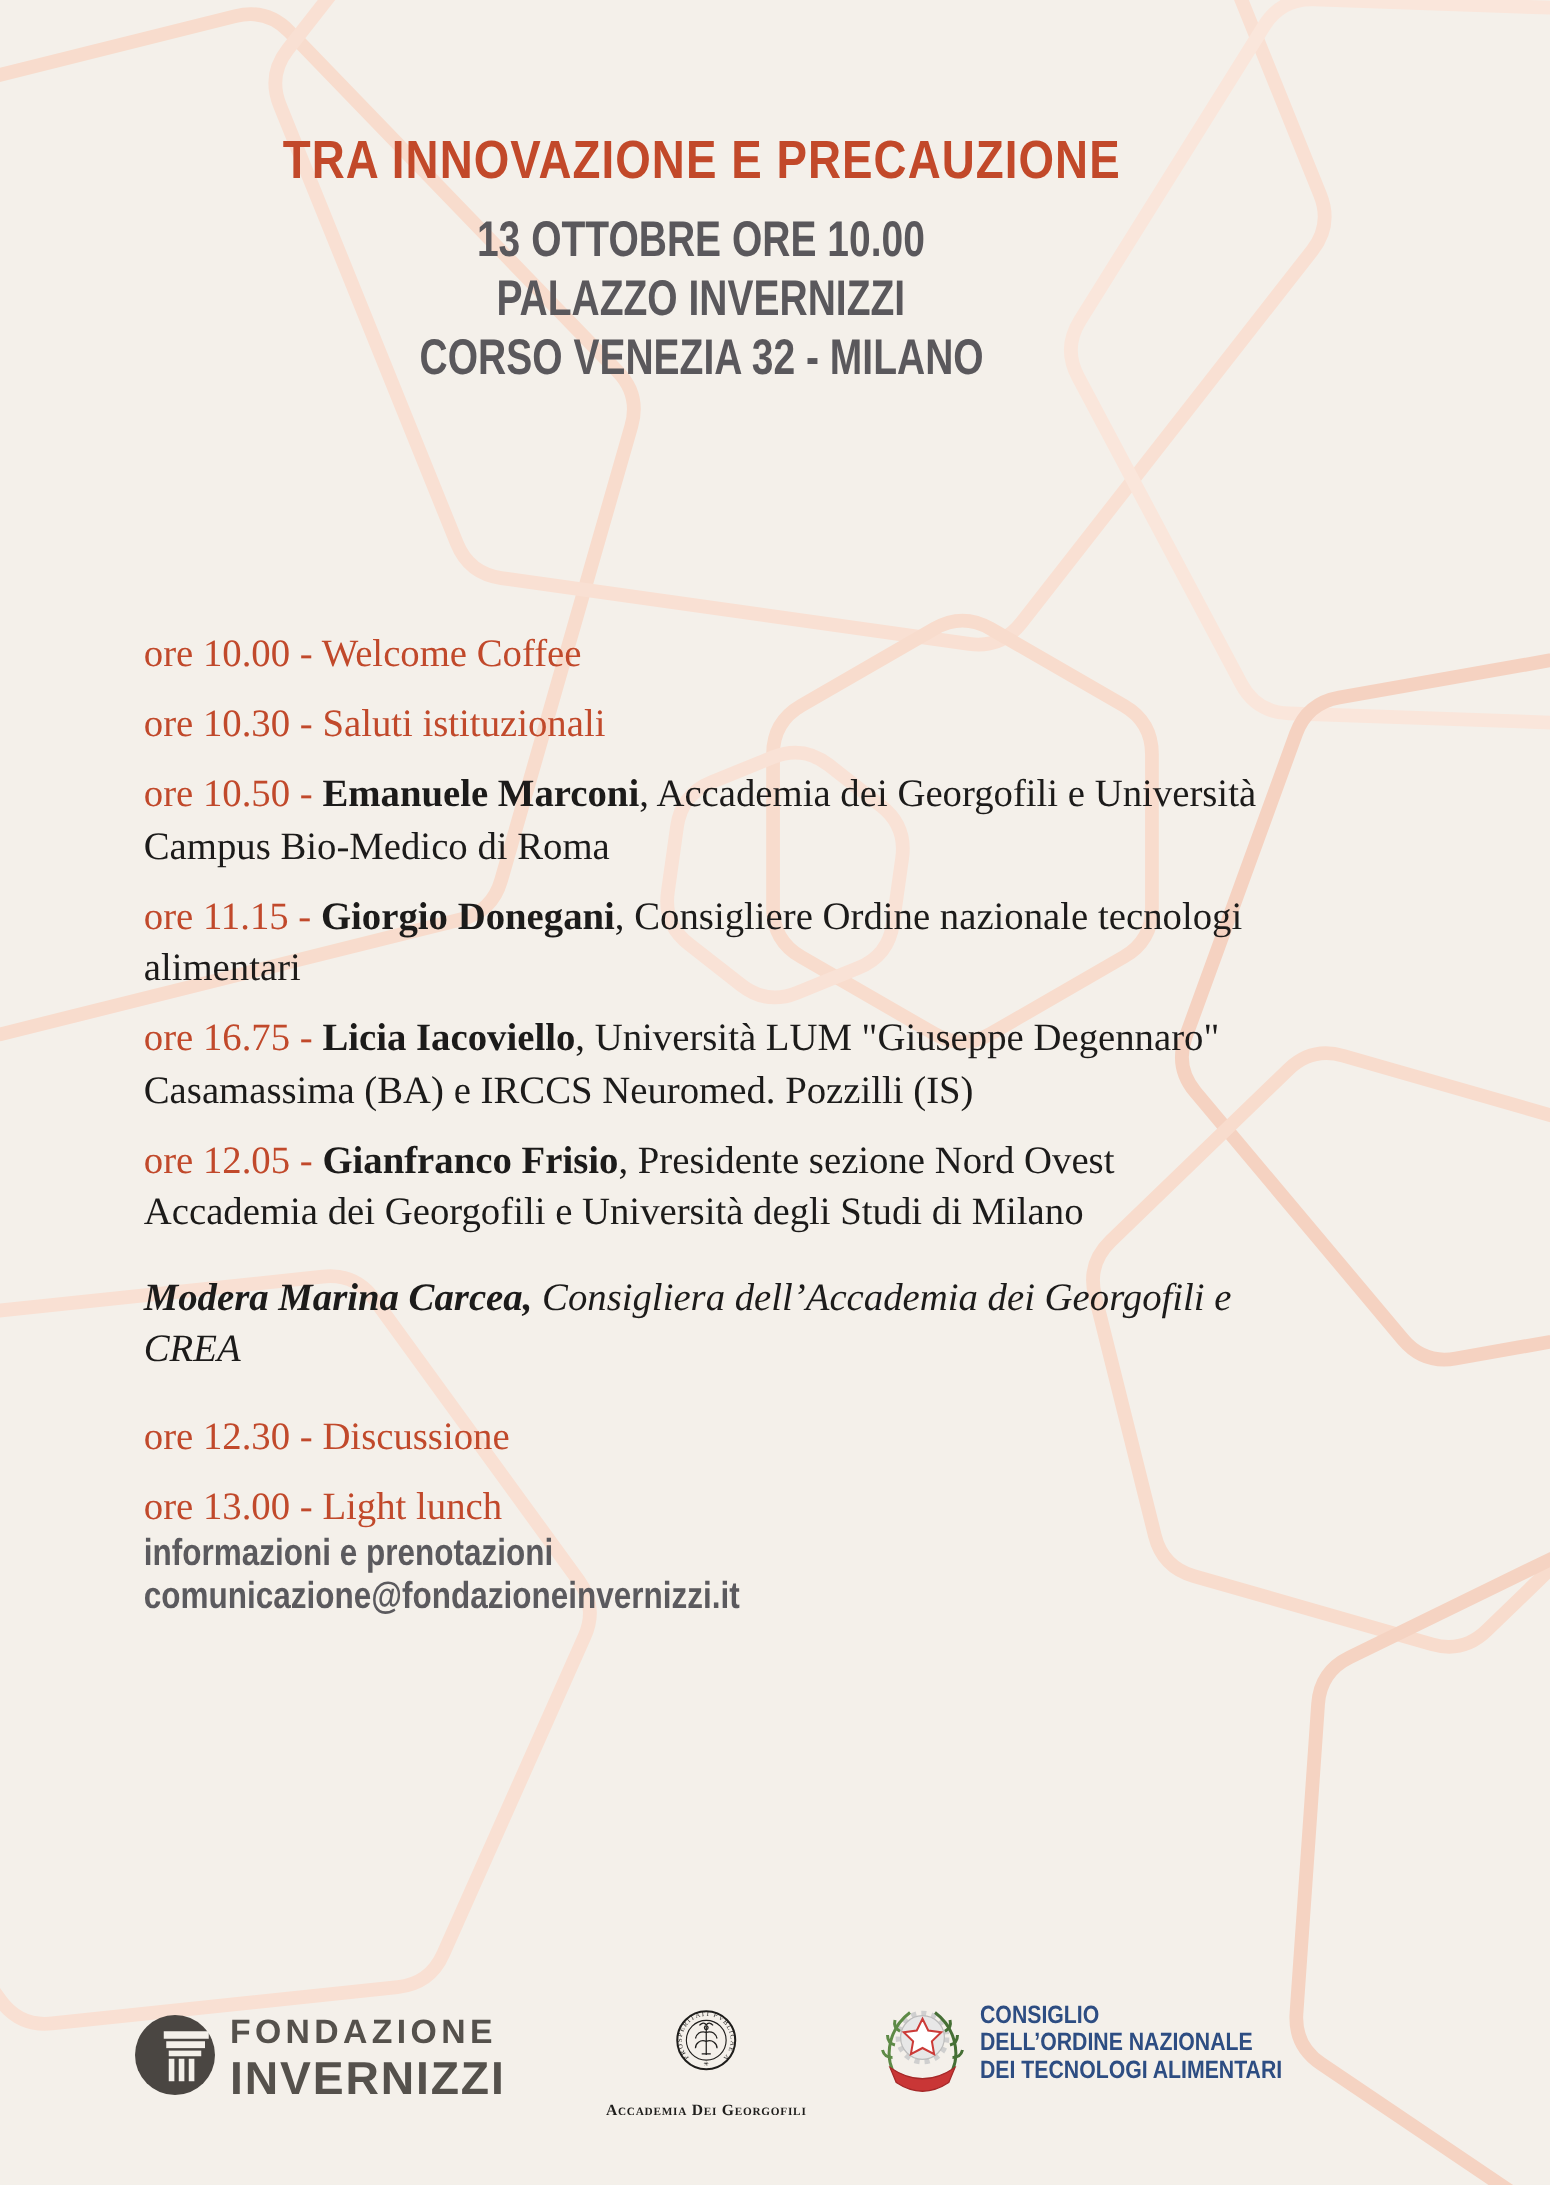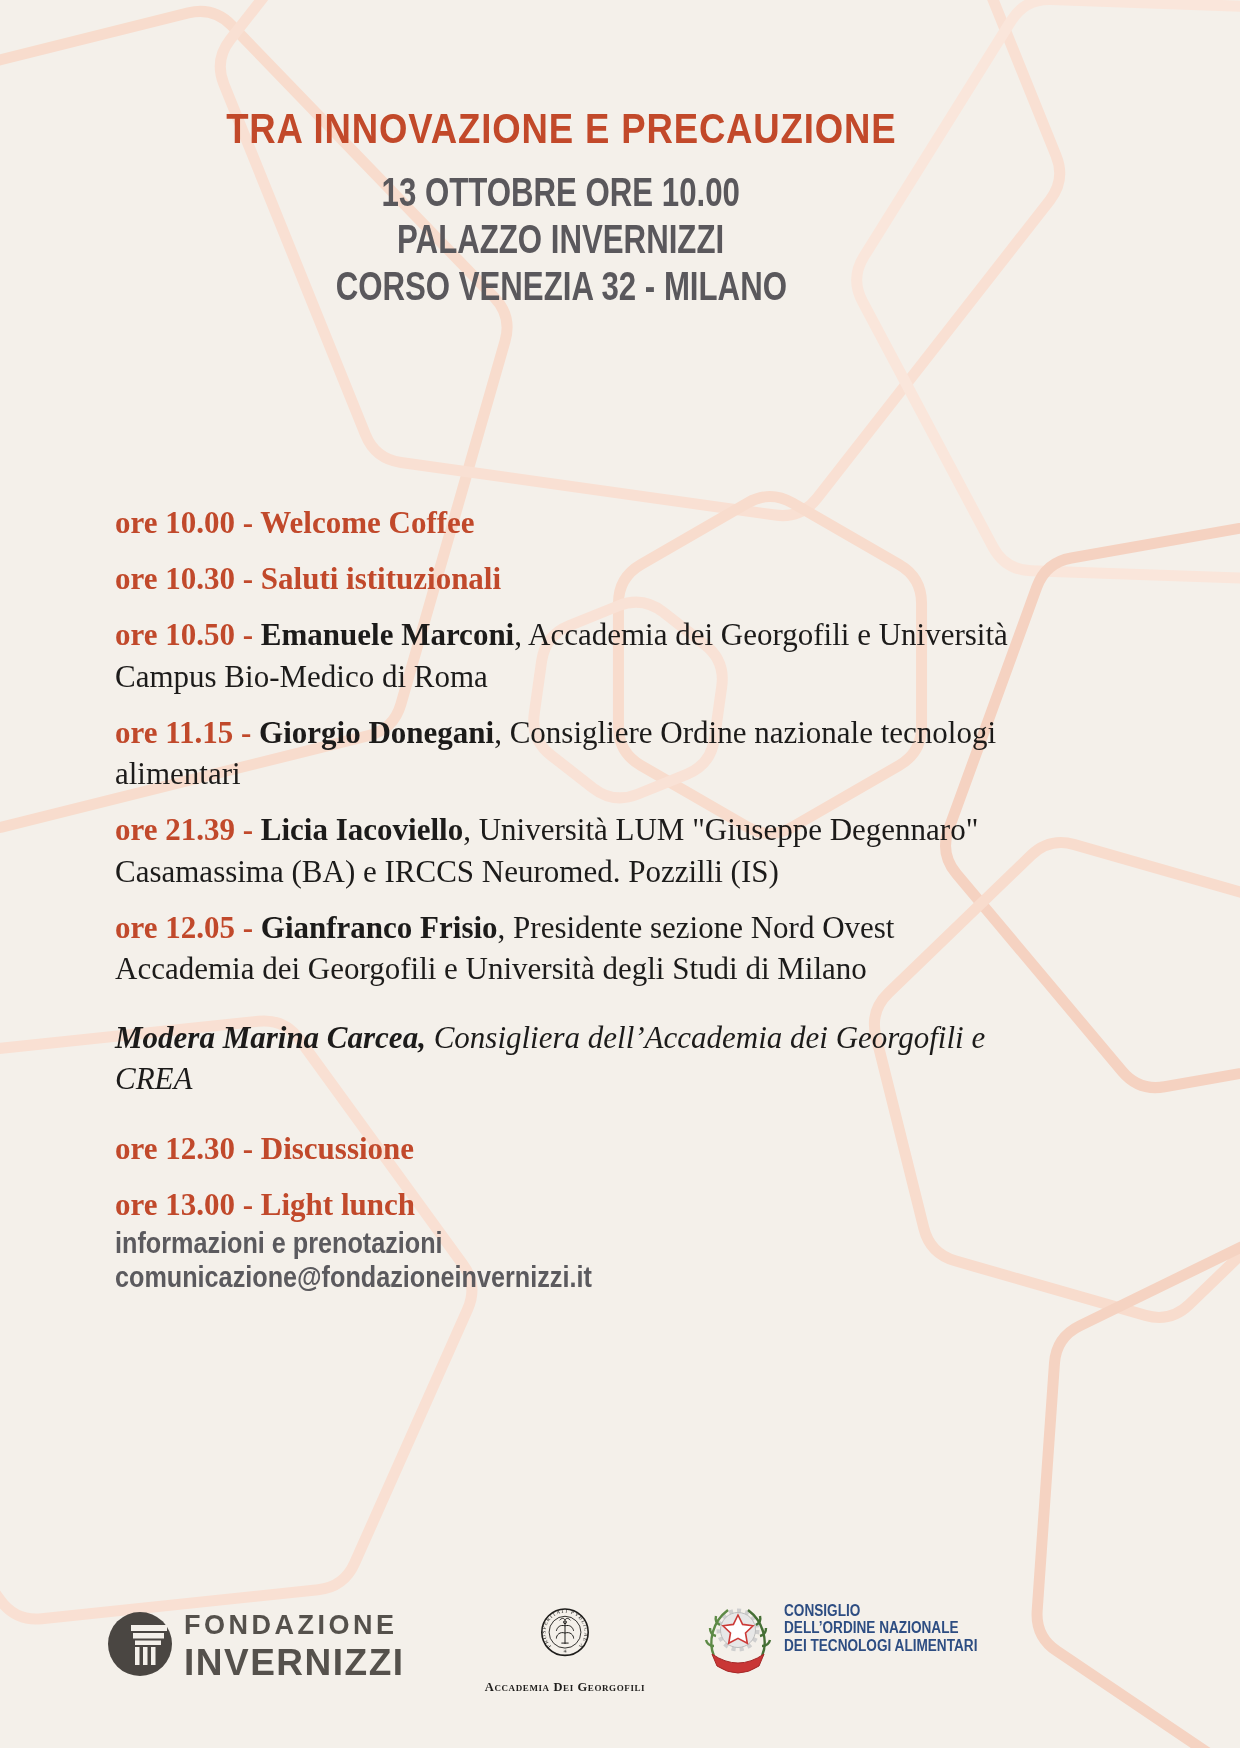--- a/index.html
+++ b/index.html
@@ -17,41 +17,41 @@
   .kicker{margin:0 0 16px 0;}
   .kicker .cond{font-size:43px;color:#c2492a;transform:scaleX(.85);letter-spacing:1px;}
   .title{margin:0 0 22px 0;line-height:.93;}
   .title .cond{font-size:101px;color:#bf4126;transform:scaleX(.70);letter-spacing:1px;}
   .dates{line-height:1.18;}
   .dates .cond{font-size:40px;color:#5a585c;transform:scaleX(.78);}
 
   
   #schedule{left:115px;top:502px;width:905px;}
   #schedule p{margin:0 0 15px 0;font-size:31px;line-height:1.33;color:#1c1b1a;}
-  .time,.rtitle{color:#c1492b;font-weight:bold;}
+  .time,.rtitle{color:#c1492b;font-weight:normal;}
   .speaker{font-weight:bold;}
   .modera{font-style:italic;margin:28px 0 28px 0 !important;}
   .mlead{font-weight:bold;}
 
   
   #contact{left:115px;top:1226px;line-height:1.14;}
   #contact .cond{font-size:30px;color:#5b5a5e;transform:scaleX(.84);transform-origin:left center;display:block;}
 
   
   #footer{left:0;top:1592px;width:1240px;height:160px;}
   .fond-group{position:absolute;left:108px;top:16px;}
   .fond-circle{position:absolute;left:0;top:4px;}
   .fond-text{position:absolute;left:76px;top:2px;color:#55514c;font-family:"Liberation Sans",sans-serif;}
   .fond-l1{font-size:27px;font-weight:bold;letter-spacing:3.5px;}
   .fond-l2{font-size:37px;font-weight:bold;letter-spacing:1.5px;margin-top:1px;}
   .georg-group{position:absolute;left:445px;top:2px;width:240px;text-align:center;}
   .georg-caption{margin-top:2px;font-size:12.5px;letter-spacing:.6px;color:#1f1e1c;font-variant:small-caps;font-weight:bold;}
   .cons-group{position:absolute;left:698px;top:0;}
   .cons-emblem{position:absolute;left:0;top:2px;}
-  .cons-text{position:absolute;left:86px;top:10px;color:#2d4d82;font-family:"Liberation Sans",sans-serif;font-weight:bold;font-size:16px;line-height:1.09;}
+  .cons-text{position:absolute;left:86px;top:10px;color:#2d4d82;font-family:"Liberation Sans",sans-serif;font-weight:bold;font-size:20px;line-height:1.09;}
   .cons-text .cond{transform:scaleX(.85);transform-origin:left center;display:block;}
 </style>
 </head>
 <body>
 
 <svg id="bg" width="1240" height="1748" viewBox="0 0 1240 1748">
     <path d="M1.703625881866305,827.0525599678857 Q-23.5240630013096,833.3425292534771 -41.58518063324354,814.6396944446722 L-304.16604466674454,542.7292499166621 Q-322.2271622986785,524.0264151078571 -315.0605910474365,499.0336110134608 L-210.86967054861077,135.67668994877627 Q-203.7030992973688,110.68388585437998 -178.47541041419288,104.39391656878863 L188.29637411813383,12.947440032114262 Q213.52406300130974,6.657470746522904 231.58518063324368,25.360305555327834 L494.1660446667445,297.2707500833379 Q512.2271622986784,315.9735848921428 505.06059104743645,340.96638898653913 L400.86967054861094,704.3233100512235 Q393.70309929736896,729.3161141456198 368.47541041419305,735.6060834312112 Z" fill="none" stroke="#f8dccd" stroke-width="11" stroke-linejoin="round"></path>
     <path d="M817.0880335273093,498.20077786994386 Q801.0808351688422,518.6890574637187 775.3338653815614,515.0705568387569 L401.01253539724775,462.46312467585216 Q375.2655656099669,458.84462405089045 365.52579418115323,434.737843832154 L223.92450186993847,84.2623468059083 Q214.18473044112477,60.155566587171826 230.1919287995919,39.667286993397056 L462.91196647269055,-258.20077786994375 Q478.9191648311577,-278.68905746371854 504.6661346184385,-275.07055683875683 L878.9874646027523,-222.4631246758521 Q904.7344343900331,-218.8446240508904 914.4742058188468,-194.7378438321539 L1056.0754981300613,155.73765319409165 Q1065.8152695588751,179.84443341282812 1049.808071200408,200.3327130066029 Z" fill="none" stroke="#f9e0d3" stroke-width="11" stroke-linejoin="round"></path>
     <path d="M1348.7035165894074,559.3234551433789 Q1334.925615719344,581.3727056434459 1308.9414542168474,580.4653187291809 L1031.110804305539,570.7632586458856 Q1005.1266428030424,569.8558717316206 992.9203821706092,546.8992343172885 L862.4072877161316,301.4398035025068 Q850.2010270836984,278.4831660881747 863.9789279537617,256.4339155881076 L1011.2964834105926,20.67654485662118 Q1025.074384280656,-1.3727056434458973 1051.0585457831526,-0.46531872918087824 L1328.889195694461,9.23674135411433 Q1354.8733571969576,10.144128268379347 1367.0796178293908,33.10076568271145 L1497.5927122838684,278.56019649749334 Q1509.7989729163016,301.5168339118254 1496.0210720462383,323.56608441189246 Z" fill="none" stroke="#fae6db" stroke-width="11" stroke-linejoin="round"></path>
     <path d="M792.5166604983954,827 Q770,840 747.4833395016046,827 L640.9622148361186,765.5 Q618.4455543377233,752.5 618.4455543377233,726.5 L618.4455543377233,603.5 Q618.4455543377233,577.5 640.9622148361186,564.5 L747.4833395016046,503 Q770,490 792.5166604983954,503 L899.0377851638814,564.4999999999999 Q921.5544456622767,577.4999999999999 921.5544456622767,603.4999999999999 L921.5544456622767,726.5 Q921.5544456622767,752.5 899.0377851638814,765.5 Z" fill="none" stroke="#f8dccd" stroke-width="11" stroke-linejoin="round"></path>
@@ -71,21 +71,21 @@
     <div><span class="cond">PALAZZO INVERNIZZI</span></div>
     <div><span class="cond">CORSO VENEZIA 32 - MILANO</span></div>
   </div>
 </header>
 
 <section id="schedule" class="layer">
   <p><span class="time">ore 10.00 - </span><span class="rtitle">Welcome Coffee</span></p>
   <p><span class="time">ore 10.30 - </span><span class="rtitle">Saluti istituzionali</span></p>
   <p><span class="time">ore 10.50 - </span><span class="speaker">Emanuele Marconi</span><span class="desc">, Accademia dei Georgofili e Università Campus Bio-Medico di Roma</span></p>
   <p><span class="time">ore 11.15 - </span><span class="speaker">Giorgio Donegani</span><span class="desc">, Consigliere Ordine nazionale tecnologi alimentari</span></p>
-  <p><span class="time">ore 21.39 - </span><span class="speaker">Licia Iacoviello</span><span class="desc">, Università LUM "Giuseppe Degennaro" Casamassima (BA) e IRCCS Neuromed. Pozzilli (IS)</span></p>
+  <p><span class="time">ore 16.75 - </span><span class="speaker">Licia Iacoviello</span><span class="desc">, Università LUM "Giuseppe Degennaro" Casamassima (BA) e IRCCS Neuromed. Pozzilli (IS)</span></p>
   <p><span class="time">ore 12.05 - </span><span class="speaker">Gianfranco Frisio</span><span class="desc">, Presidente sezione Nord Ovest Accademia dei Georgofili e Università degli Studi di Milano</span></p>
   <p class="modera"><span class="mlead">Modera Marina Carcea,</span><span> Consigliera dell’Accademia dei Georgofili e CREA</span></p>
   <p><span class="time">ore 12.30 - </span><span class="rtitle">Discussione</span></p>
   <p><span class="time">ore 13.00 - </span><span class="rtitle">Light lunch</span></p>
 </section>
 
 <section id="contact" class="layer">
   <span class="cond">informazioni e prenotazioni</span>
   <span class="cond">comunicazione@fondazioneinvernizzi.it</span>
 </section>

